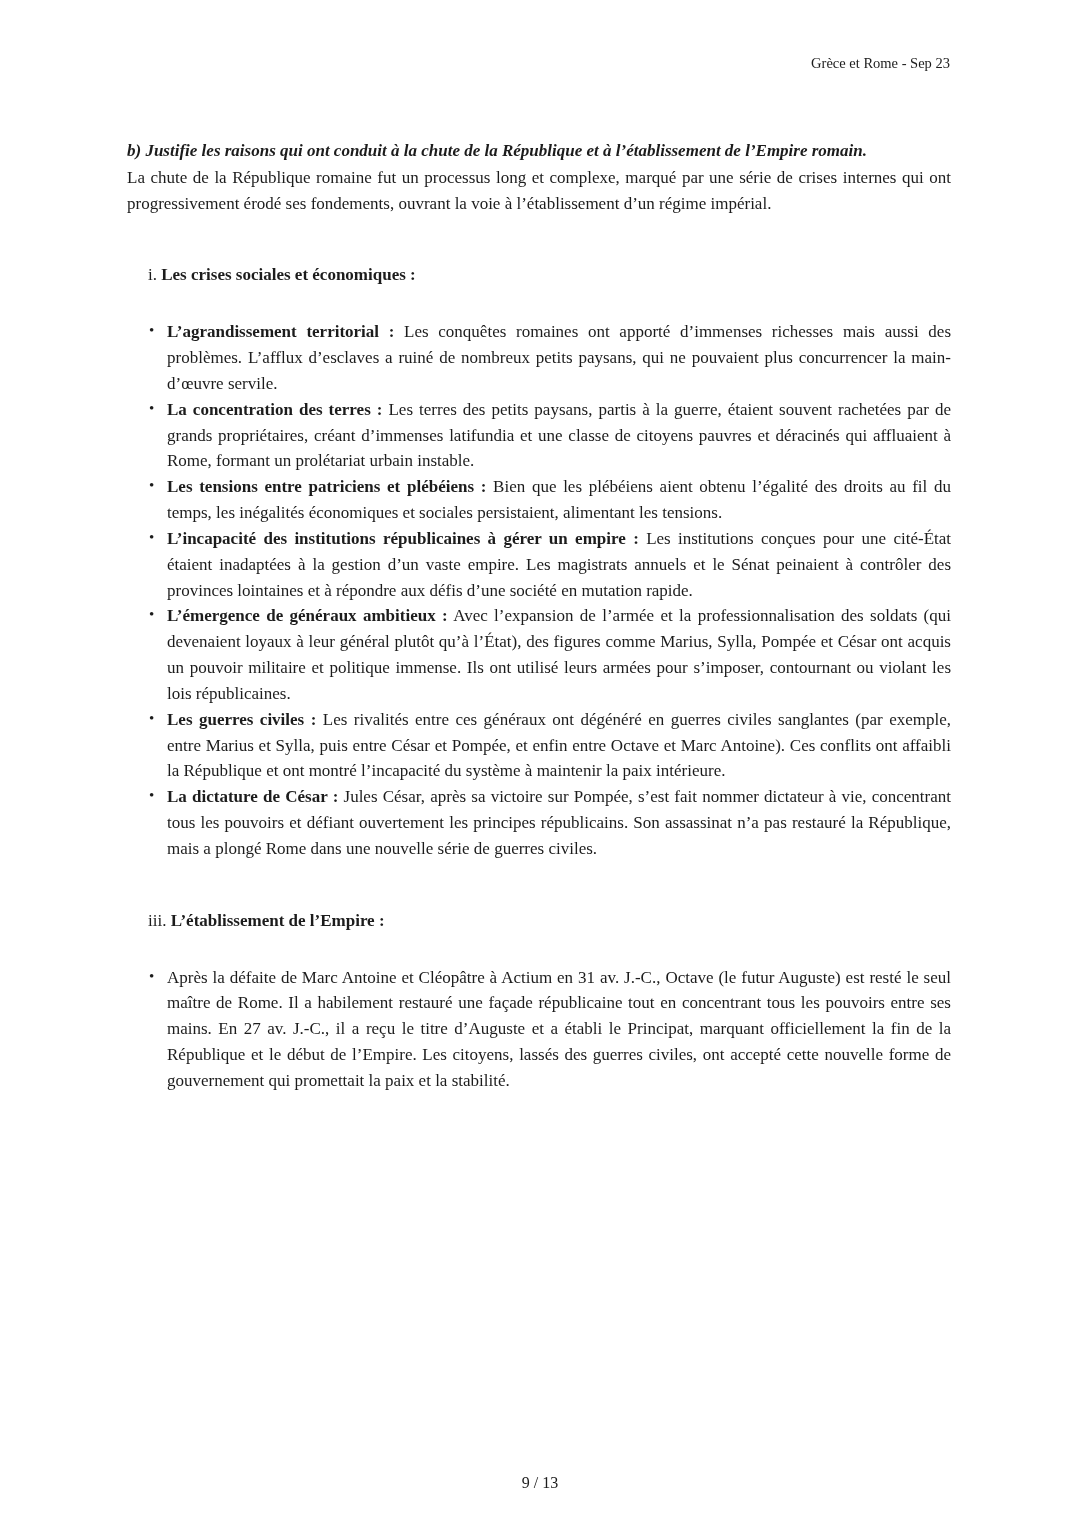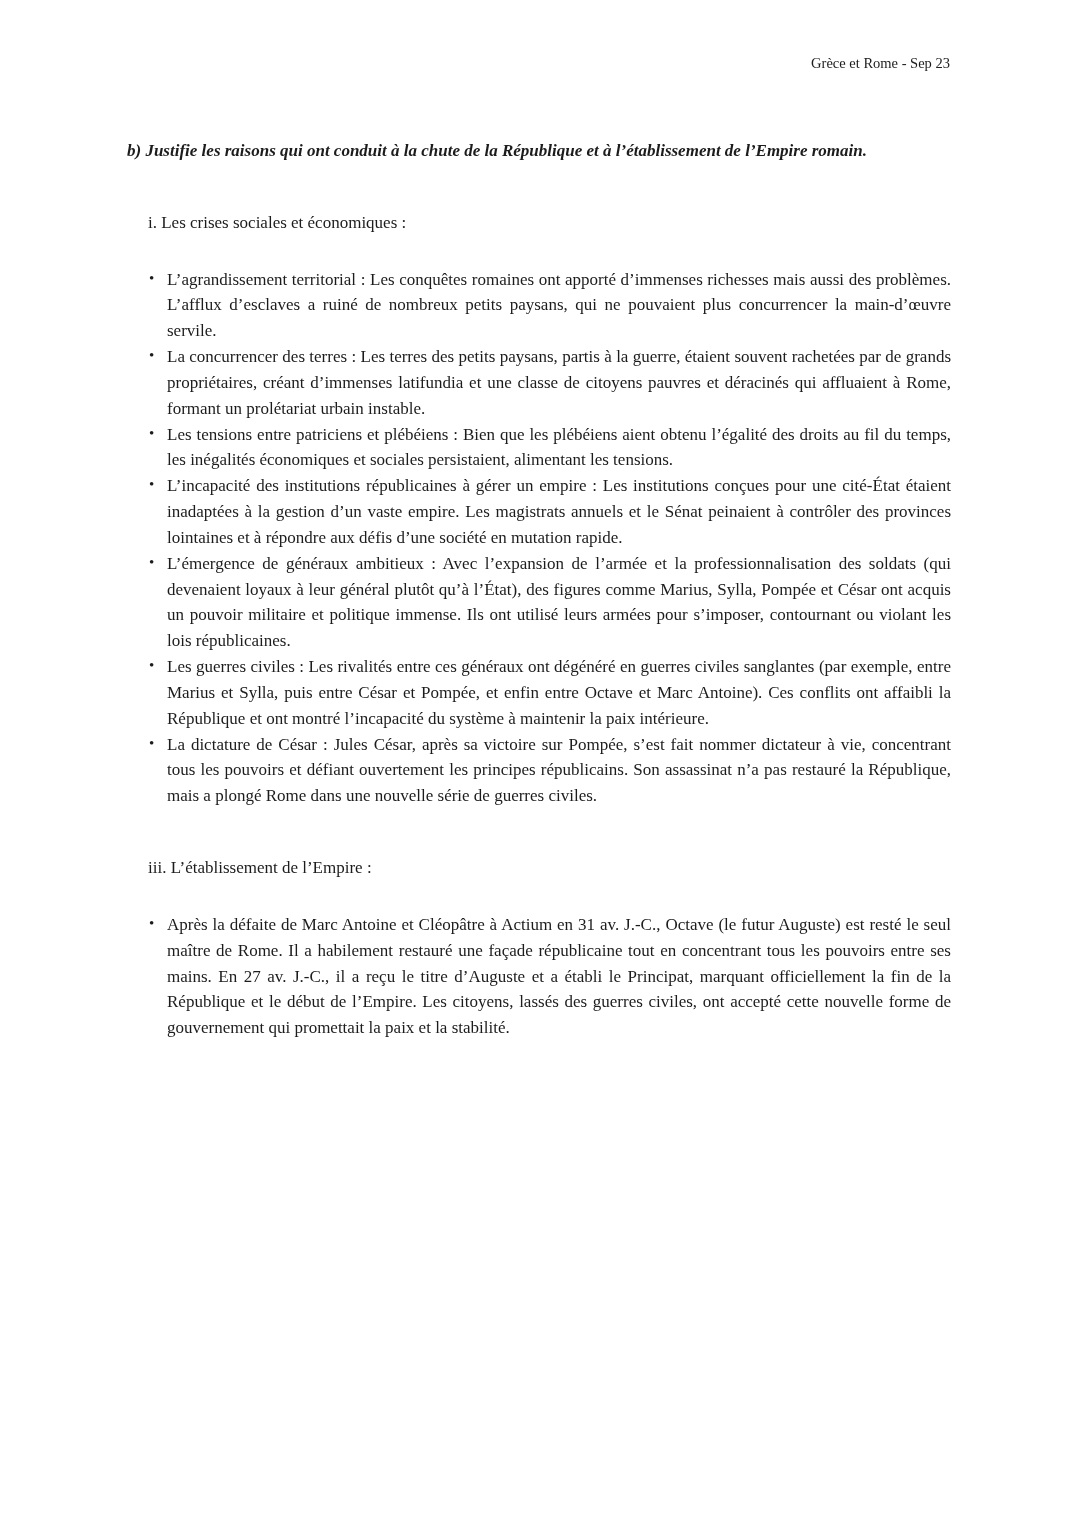--- a/index.html
+++ b/index.html
@@ -38,38 +38,38 @@
   .intro {
     margin-top: 1px;
   }
   .section-heading {
     font-size: 17px;
     font-weight: normal;
     margin: 46px 0 31px 21px;
     text-align: left;
   }
   .section-heading .sec-title {
-    font-weight: normal;
+    font-weight: bold;
   }
   ul.bullets {
     list-style: none;
     margin-left: 21px;
   }
   ul.bullets li {
     position: relative;
     padding-left: 19px;
   }
   ul.bullets li::before {
     content: "\2022";
     position: absolute;
     left: 1px;
     top: 0;
     font-size: 15px;
   }
-  .lead { font-weight: normal; }
+  .lead { font-weight: bold; }
   .page-footer {
     position: absolute;
     bottom: 48px;
     left: 0;
     width: 100%;
     text-align: center;
     font-size: 16px;
     color: #1c1c1c;
   }
 </style>
@@ -79,39 +79,41 @@
 <div class="page">
 
   <div class="page-header">
     <span>Grèce et Rome - Sep 23</span>
   </div>
 
   <div class="content">
 
     <p class="doc-title">b) Justifie les raisons qui ont conduit à la chute de la République et à l’établissement de l’Empire romain.</p>
 
+    <p class="intro">La chute de la République romaine fut un processus long et complexe, marqué par une série de crises internes qui ont progressivement érodé ses fondements, ouvrant la voie à l’établissement d’un régime impérial.</p>
 
     <h2 class="section-heading"><span class="sec-num">i.</span> <span class="sec-title">Les crises sociales et économiques :</span></h2>
 
     <ul class="bullets">
       <li><span class="lead">L’agrandissement territorial :</span> <span>Les conquêtes romaines ont apporté d’immenses richesses mais aussi des problèmes. L’afflux d’esclaves a ruiné de nombreux petits paysans, qui ne pouvaient plus concurrencer la main-d’œuvre servile.</span></li>
-      <li><span class="lead">La concurrencer des terres :</span> <span>Les terres des petits paysans, partis à la guerre, étaient souvent rachetées par de grands propriétaires, créant d’immenses latifundia et une classe de citoyens pauvres et déracinés qui affluaient à Rome, formant un prolétariat urbain instable.</span></li>
+      <li><span class="lead">La concentration des terres :</span> <span>Les terres des petits paysans, partis à la guerre, étaient souvent rachetées par de grands propriétaires, créant d’immenses latifundia et une classe de citoyens pauvres et déracinés qui affluaient à Rome, formant un prolétariat urbain instable.</span></li>
       <li><span class="lead">Les tensions entre patriciens et plébéiens :</span> <span>Bien que les plébéiens aient obtenu l’égalité des droits au fil du temps, les inégalités économiques et sociales persistaient, alimentant les tensions.</span></li>
     </ul>
 
 
     <ul class="bullets">
       <li><span class="lead">L’incapacité des institutions républicaines à gérer un empire :</span> <span>Les institutions conçues pour une cité-État étaient inadaptées à la gestion d’un vaste empire. Les magistrats annuels et le Sénat peinaient à contrôler des provinces lointaines et à répondre aux défis d’une société en mutation rapide.</span></li>
       <li><span class="lead">L’émergence de généraux ambitieux :</span> <span>Avec l’expansion de l’armée et la professionnalisation des soldats (qui devenaient loyaux à leur général plutôt qu’à l’État), des figures comme Marius, Sylla, Pompée et César ont acquis un pouvoir militaire et politique immense. Ils ont utilisé leurs armées pour s’imposer, contournant ou violant les lois républicaines.</span></li>
       <li><span class="lead">Les guerres civiles :</span> <span>Les rivalités entre ces généraux ont dégénéré en guerres civiles sanglantes (par exemple, entre Marius et Sylla, puis entre César et Pompée, et enfin entre Octave et Marc Antoine). Ces conflits ont affaibli la République et ont montré l’incapacité du système à maintenir la paix intérieure.</span></li>
       <li><span class="lead">La dictature de César :</span> <span>Jules César, après sa victoire sur Pompée, s’est fait nommer dictateur à vie, concentrant tous les pouvoirs et défiant ouvertement les principes républicains. Son assassinat n’a pas restauré la République, mais a plongé Rome dans une nouvelle série de guerres civiles.</span></li>
     </ul>
 
     <h2 class="section-heading"><span class="sec-num">iii.</span> <span class="sec-title">L’établissement de l’Empire :</span></h2>
 
     <ul class="bullets">
       <li><span class="lead"></span> <span>Après la défaite de Marc Antoine et Cléopâtre à Actium en 31 av. J.-C., Octave (le futur Auguste) est resté le seul maître de Rome. Il a habilement restauré une façade républicaine tout en concentrant tous les pouvoirs entre ses mains. En 27 av. J.-C., il a reçu le titre d’Auguste et a établi le Principat, marquant officiellement la fin de la République et le début de l’Empire. Les citoyens, lassés des guerres civiles, ont accepté cette nouvelle forme de gouvernement qui promettait la paix et la stabilité.</span></li>
     </ul>
 
   </div>
 
+  <div class="page-footer">9 / 13</div>
 
 </div>
 
 </body></html>

